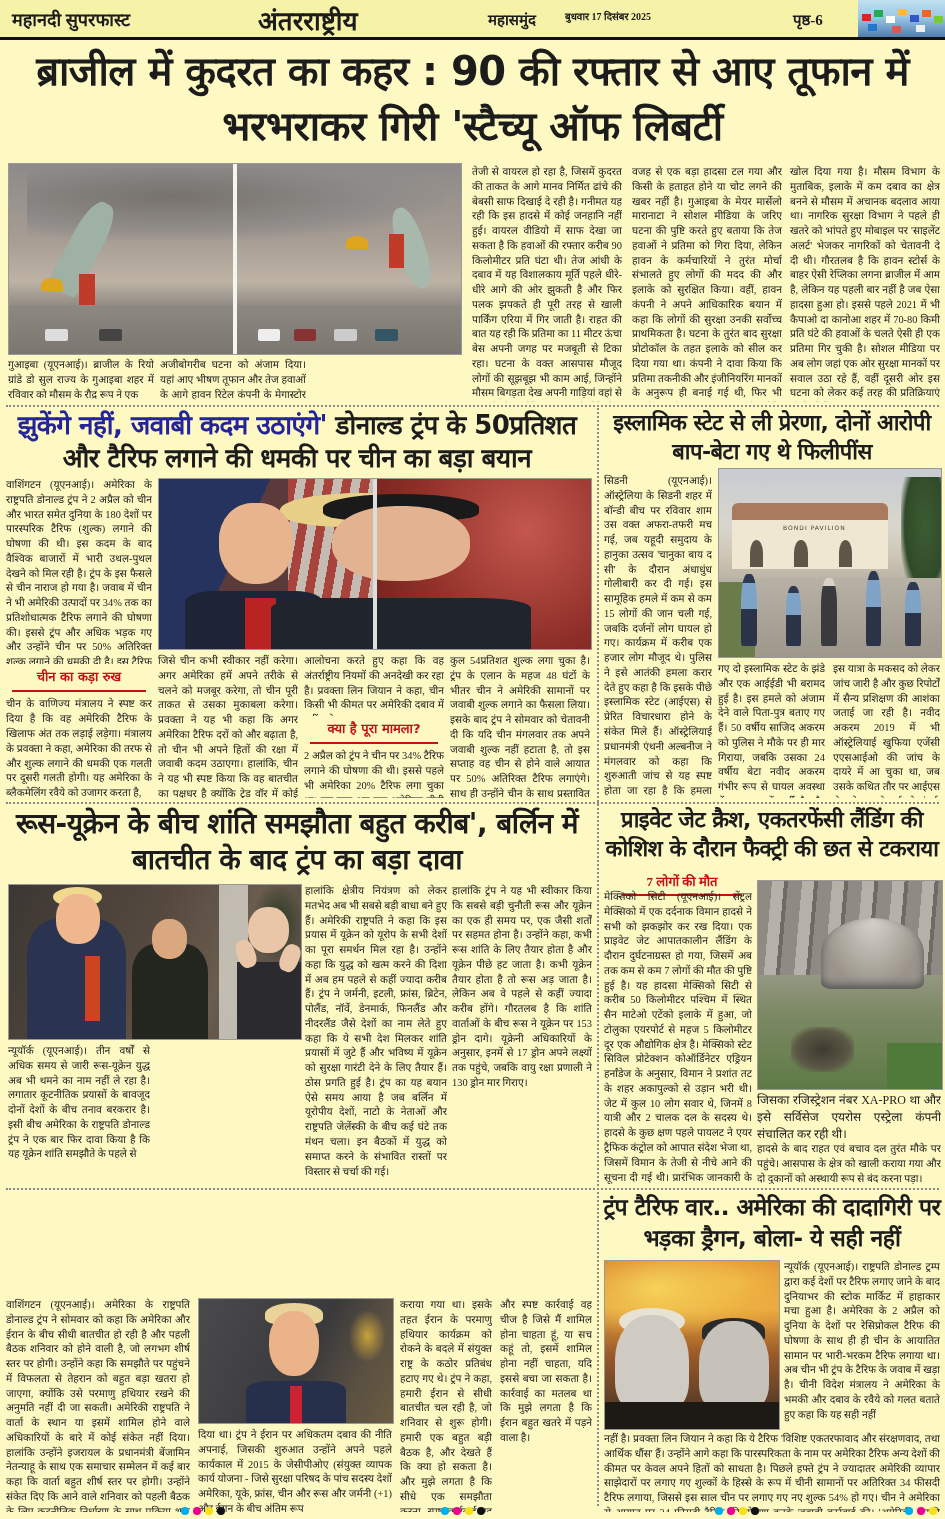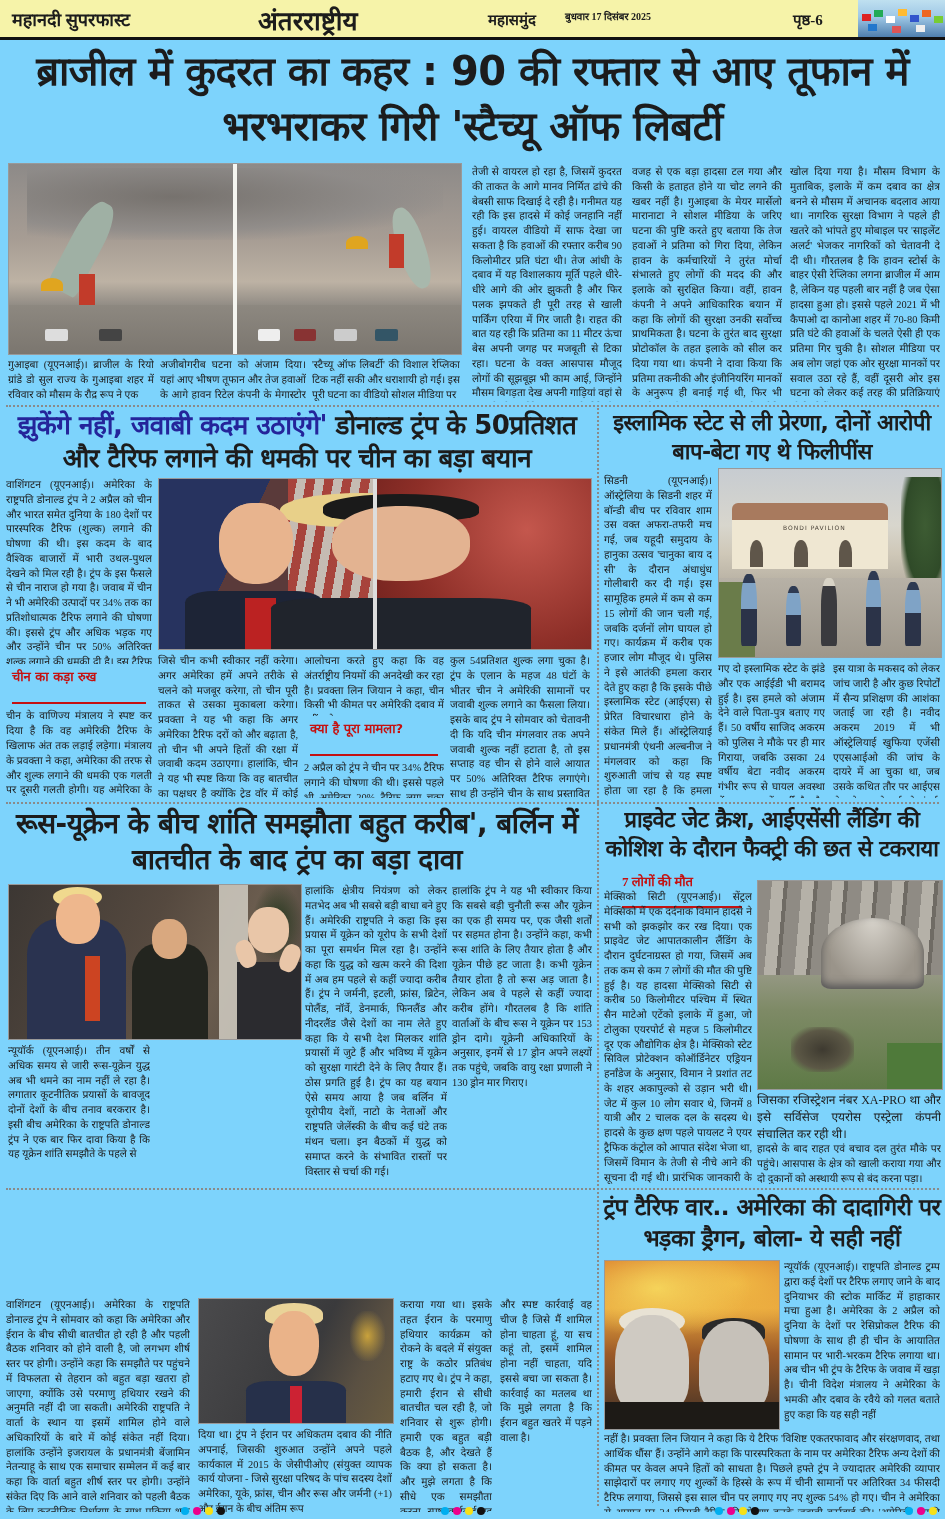--- a/index.html
+++ b/index.html
@@ -1,34 +1,34 @@
 <!DOCTYPE html>
 <html><head>
 <meta charset="utf-8">
 <style>
   html,body{margin:0;padding:0;background:#e8e8e2;}
-  .page{position:relative;width:945px;height:1519px;margin:0 auto;background:#7dd3fc;overflow:hidden;
+  .page{position:relative;width:945px;height:1519px;margin:0 auto;background:#fef9c3;overflow:hidden;
         font-family:"Liberation Serif","DejaVu Serif",serif;color:#1c1c1c;}
   
   .masthead{position:absolute;left:0;top:0;width:945px;height:37px;background:#f6f3a9;border-bottom:3px solid #111;}
   .mh-paper{position:absolute;left:12px;top:7px;font-size:18px;font-weight:bold;}
   .mh-section{position:absolute;left:258px;top:2px;font-size:26px;font-weight:bold;}
   .mh-city{position:absolute;left:488px;top:9px;font-size:15px;font-weight:bold;}
   .mh-date{position:absolute;left:565px;top:9px;font-size:10px;font-weight:bold;}
   .mh-page{position:absolute;left:793px;top:9px;font-size:15px;font-weight:bold;}
   .mh-flags{position:absolute;right:0;top:0;width:87px;height:37px;overflow:hidden;
     background:linear-gradient(180deg,#bfe0f0 0%,#9fc8e6 45%,#4f7fae 100%);}
   .mh-flags i{position:absolute;display:block;width:9px;height:7px;}
   
   .hl{font-weight:bold;text-align:center;font-family:"DejaVu Sans","Liberation Sans",sans-serif;letter-spacing:-0.5px;}
   .lead-hl{position:absolute;left:0;top:44px;width:945px;height:118px;font-size:40px;line-height:1.38;}
   .col{position:absolute;font-size:10.4px;line-height:1.42;text-align:justify;overflow:hidden;}
-  .subhead{color:#c41111;font-weight:bold;text-align:left;font-size:13px;
+  .subhead{color:#c41111;font-weight:bold;text-align:center;font-size:13px;
            font-family:"DejaVu Sans","Liberation Sans",sans-serif;
-           border-bottom:2px solid #c41111;margin:4px 6px 5px 6px;padding-bottom:16px;}
+           border-bottom:2px solid #c41111;margin:4px 6px 5px 6px;padding-bottom:4px;}
   .dotted-h{position:absolute;border-top:2px dotted #8a8a8a;}
   .dotted-v{position:absolute;border-left:2px dotted #8a8a8a;}
   .photo{position:absolute;overflow:hidden;border:1px solid #999;}
   
   .storm{background:linear-gradient(180deg,#8d8a88 0%,#a79d94 40%,#bdb2a4 62%,#8f8a83 75%,#7e7a74 100%);}
   .storm .gap{position:absolute;left:50%;top:0;width:4px;height:100%;background:#f5f5f0;margin-left:-2px;}
   .storm .cloud{position:absolute;left:4%;top:2%;width:92%;height:38%;background:radial-gradient(ellipse at 35% 40%,#6e6a66 0%,#8d8a88 55%,transparent 75%);opacity:.8;}
   .storm .statue1{position:absolute;left:13%;top:18%;width:7%;height:52%;background:#9fb0a4;transform:rotate(28deg);border-radius:40% 40% 10% 10%;}
   .storm .statue2{position:absolute;left:86%;top:22%;width:6%;height:44%;background:#a8b8ac;transform:rotate(-18deg);border-radius:45%;}
   .storm .sign1{position:absolute;left:15.5%;top:58%;width:3.5%;height:16%;background:#c23b2a;}
@@ -147,21 +147,20 @@
       <div class="car" style="left:20%;background:#444;"></div>
     <div class="car" style="left:55%;background:#eee;"></div>
       <div class="car" style="left:63%;background:#833;"></div>
     <div class="car" style="left:72%;background:#ccc;"></div>
       <div class="car" style="left:81%;background:#356;"></div>
     <div class="gap"></div>
   </div>
 
   <div class="col" style="left:8px;top:358px;width:146px;height:44px;">गुआइबा (यूएनआई)। ब्राजील के रियो ग्रांडे डो सुल राज्य के गुआइबा शहर में रविवार को मौसम के रौद्र रूप ने एक</div>
   <div class="col" style="left:160px;top:358px;width:146px;height:44px;">अजीबोगरीब घटना को अंजाम दिया। यहां आए भीषण तूफान और तेज हवाओं के आगे हावन रिटेल कंपनी के मेगास्टोर के बाहर लगी</div>
-  <div class="col" style="left:312px;top:358px;width:148px;height:44px;">'स्टैच्यू ऑफ लिबर्टी' की विशाल रेप्लिका टिक नहीं सकी और धराशायी हो गई। इस पूरी घटना का वीडियो सोशल मीडिया पर</div>
   <div class="col" style="left:472px;top:165px;width:150px;height:237px;">तेजी से वायरल हो रहा है, जिसमें कुदरत की ताकत के आगे मानव निर्मित ढांचे की बेबसी साफ दिखाई दे रही है। गनीमत यह रही कि इस हादसे में कोई जनहानि नहीं हुई। वायरल वीडियो में साफ देखा जा सकता है कि हवाओं की रफ्तार करीब 90 किलोमीटर प्रति घंटा थी। तेज आंधी के दबाव में यह विशालकाय मूर्ति पहले धीरे-धीरे आगे की ओर झुकती है और फिर पलक झपकते ही पूरी तरह से खाली पार्किंग एरिया में गिर जाती है। राहत की बात यह रही कि प्रतिमा का 11 मीटर ऊंचा बेस अपनी जगह पर मजबूती से टिका रहा। घटना के वक्त आसपास मौजूद लोगों की सूझबूझ भी काम आई, जिन्होंने मौसम बिगड़ता देख अपनी गाड़ियां वहां से हटा ली थीं। पार्किंग स्थल खाली होने की</div>
   <div class="col" style="left:632px;top:165px;width:150px;height:237px;">वजह से एक बड़ा हादसा टल गया और किसी के हताहत होने या चोट लगने की खबर नहीं है। गुआइबा के मेयर मार्सेलो मारानाटा ने सोशल मीडिया के जरिए घटना की पुष्टि करते हुए बताया कि तेज हवाओं ने प्रतिमा को गिरा दिया, लेकिन हावन के कर्मचारियों ने तुरंत मोर्चा संभालते हुए लोगों की मदद की और इलाके को सुरक्षित किया। वहीं, हावन कंपनी ने अपने आधिकारिक बयान में कहा कि लोगों की सुरक्षा उनकी सर्वोच्च प्राथमिकता है। घटना के तुरंत बाद सुरक्षा प्रोटोकॉल के तहत इलाके को सील कर दिया गया था। कंपनी ने दावा किया कि प्रतिमा तकनीकी और इंजीनियरिंग मानकों के अनुरूप ही बनाई गई थी, फिर भी इसकी आंतरिक जांच शुरू कर दी गई है। सफाई के बाद स्टोर को दोबारा</div>
   <div class="col" style="left:790px;top:165px;width:150px;height:237px;">खोल दिया गया है। मौसम विभाग के मुताबिक, इलाके में कम दबाव का क्षेत्र बनने से मौसम में अचानक बदलाव आया था। नागरिक सुरक्षा विभाग ने पहले ही खतरे को भांपते हुए मोबाइल पर 'साइलेंट अलर्ट' भेजकर नागरिकों को चेतावनी दे दी थी। गौरतलब है कि हावन स्टोर्स के बाहर ऐसी रेप्लिका लगना ब्राजील में आम है, लेकिन यह पहली बार नहीं है जब ऐसा हादसा हुआ हो। इससे पहले 2021 में भी कैपाओ दा कानोआ शहर में 70-80 किमी प्रति घंटे की हवाओं के चलते ऐसी ही एक प्रतिमा गिर चुकी है। सोशल मीडिया पर अब लोग जहां एक ओर सुरक्षा मानकों पर सवाल उठा रहे हैं, वहीं दूसरी ओर इस घटना को लेकर कई तरह की प्रतिक्रियाएं भी दे रहे हैं।</div>
 
   <div class="dotted-h" style="left:6px;top:405px;width:933px;"></div>
   <div class="dotted-v" style="left:597px;top:408px;height:1098px;"></div>
 
   <div class="hl" style="position:absolute;left:0;top:409px;width:594px;height:64px;font-size:26px;line-height:1.25;">
     <span style="color:#24249a;">झुकेंगे नहीं, जवाबी कदम उठाएंगे'</span><span> डोनाल्ड ट्रंप के 50प्रतिशत</span><br>
     <span>और टैरिफ लगाने की धमकी पर चीन का बड़ा बयान</span>
@@ -239,21 +238,21 @@
     <div class="p-suit"></div>
       <div class="p-head"></div>
       <div class="p-hand1"></div>
       <div class="p-hand2"></div>
   </div>
 
   <div class="col" style="left:8px;top:1044px;width:142px;height:138px;">न्यूयॉर्क (यूएनआई)। तीन वर्षों से अधिक समय से जारी रूस-यूक्रेन युद्ध अब भी थमने का नाम नहीं ले रहा है। लगातार कूटनीतिक प्रयासों के बावजूद दोनों देशों के बीच तनाव बरकरार है। इसी बीच अमेरिका के राष्ट्रपति डोनाल्ड ट्रंप ने एक बार फिर दावा किया है कि यह यूक्रेन शांति समझौते के पहले से</div>
   <div class="col" style="left:305px;top:884px;width:142px;height:298px;">हालांकि क्षेत्रीय नियंत्रण को लेकर मतभेद अब भी सबसे बड़ी बाधा बने हुए हैं। अमेरिकी राष्ट्रपति ने कहा कि इस प्रयास में यूक्रेन को यूरोप के सभी देशों का पूरा समर्थन मिल रहा है। उन्होंने कहा कि युद्ध को खत्म करने की दिशा में अब हम पहले से कहीं ज्यादा करीब हैं। ट्रंप ने जर्मनी, इटली, फ्रांस, ब्रिटेन, पोलैंड, नॉर्वे, डेनमार्क, फिनलैंड और नीदरलैंड जैसे देशों का नाम लेते हुए कहा कि ये सभी देश मिलकर शांति प्रयासों में जुटे हैं और भविष्य में यूक्रेन को सुरक्षा गारंटी देने के लिए तैयार हैं। ठोस प्रगति हुई है। ट्रंप का यह बयान ऐसे समय आया है जब बर्लिन में यूरोपीय देशों, नाटो के नेताओं और राष्ट्रपति जेलेंस्की के बीच कई घंटे तक मंथन चला। इन बैठकों में युद्ध को समाप्त करने के संभावित रास्तों पर विस्तार से चर्चा की गई।</div>
   <div class="col" style="left:452px;top:884px;width:140px;height:298px;">हालांकि ट्रंप ने यह भी स्वीकार किया कि सबसे बड़ी चुनौती रूस और यूक्रेन का एक ही समय पर, एक जैसी शर्तों पर सहमत होना है। उन्होंने कहा, कभी रूस शांति के लिए तैयार होता है और यूक्रेन पीछे हट जाता है। कभी यूक्रेन तैयार होता है तो रूस अड़ जाता है। लेकिन अब वे पहले से कहीं ज्यादा करीब होंगे। गौरतलब है कि शांति वार्ताओं के बीच रूस ने यूक्रेन पर 153 ड्रोन दागे। यूक्रेनी अधिकारियों के अनुसार, इनमें से 17 ड्रोन अपने लक्ष्यों तक पहुंचे, जबकि वायु रक्षा प्रणाली ने 130 ड्रोन मार गिराए।</div>
 
-  <div class="hl" style="position:absolute;left:602px;top:806px;width:340px;height:58px;font-size:22px;line-height:1.3;">प्राइवेट जेट क्रैश, आईएसेंसी लैंडिंग की कोशिश के दौरान फैक्ट्री की छत से टकराया</div>
+  <div class="hl" style="position:absolute;left:602px;top:806px;width:340px;height:58px;font-size:22px;line-height:1.3;">प्राइवेट जेट क्रैश, एकतरफेंसी लैंडिंग की कोशिश के दौरान फैक्ट्री की छत से टकराया</div>
   <div class="subhead" style="position:absolute;left:618px;top:868px;width:120px;margin:4px;font-family:Liberation Serif, serif;">7 लोगों की मौत</div>
 
   <div class="col" style="left:604px;top:890px;width:148px;height:294px;">मेक्सिको सिटी (यूएनआई)। सेंट्रल मेक्सिको में एक दर्दनाक विमान हादसे ने सभी को झकझोर कर रख दिया। एक प्राइवेट जेट आपातकालीन लैंडिंग के दौरान दुर्घटनाग्रस्त हो गया, जिसमें अब तक कम से कम 7 लोगों की मौत की पुष्टि हुई है। यह हादसा मेक्सिको सिटी से करीब 50 किलोमीटर पश्चिम में स्थित सैन माटेओ एटेंको इलाके में हुआ, जो टोलुका एयरपोर्ट से महज 5 किलोमीटर दूर एक औद्योगिक क्षेत्र है। मेक्सिको स्टेट सिविल प्रोटेक्शन कोऑर्डिनेटर एड्रियन हर्नांडेज के अनुसार, विमान ने प्रशांत तट के शहर अकापुल्को से उड़ान भरी थी। जेट में कुल 10 लोग सवार थे, जिनमें 8 यात्री और 2 चालक दल के सदस्य थे। हादसे के कुछ क्षण पहले पायलट ने एयर ट्रैफिक कंट्रोल को आपात संदेश भेजा था, जिसमें विमान के तेजी से नीचे आने की सूचना दी गई थी। प्रारंभिक जानकारी के मुताबिक, विमान ने उतरने की कोशिश में फैक्ट्री की छत को टकरा दिया। सैन माटेओ एटेंको की मेयर एना मुनिज ने बताया कि आग के खतरे को देखते हुए आसपास के क्षेत्रों से एहतियातन 130 लोगों को सुरक्षित स्थानों पर भेजा गया। रिपोर्टों के अनुसार, दुर्घटनाग्रस्त विमान सेसना 650 साइटेशन III था,</div>
 
   <div class="photo crash" style="left:757px;top:880px;width:184px;height:208px;">
     <div class="roofs"></div>
       <div class="dome"></div>
       <div class="crater"></div>
       <div class="field"></div>
   </div>

